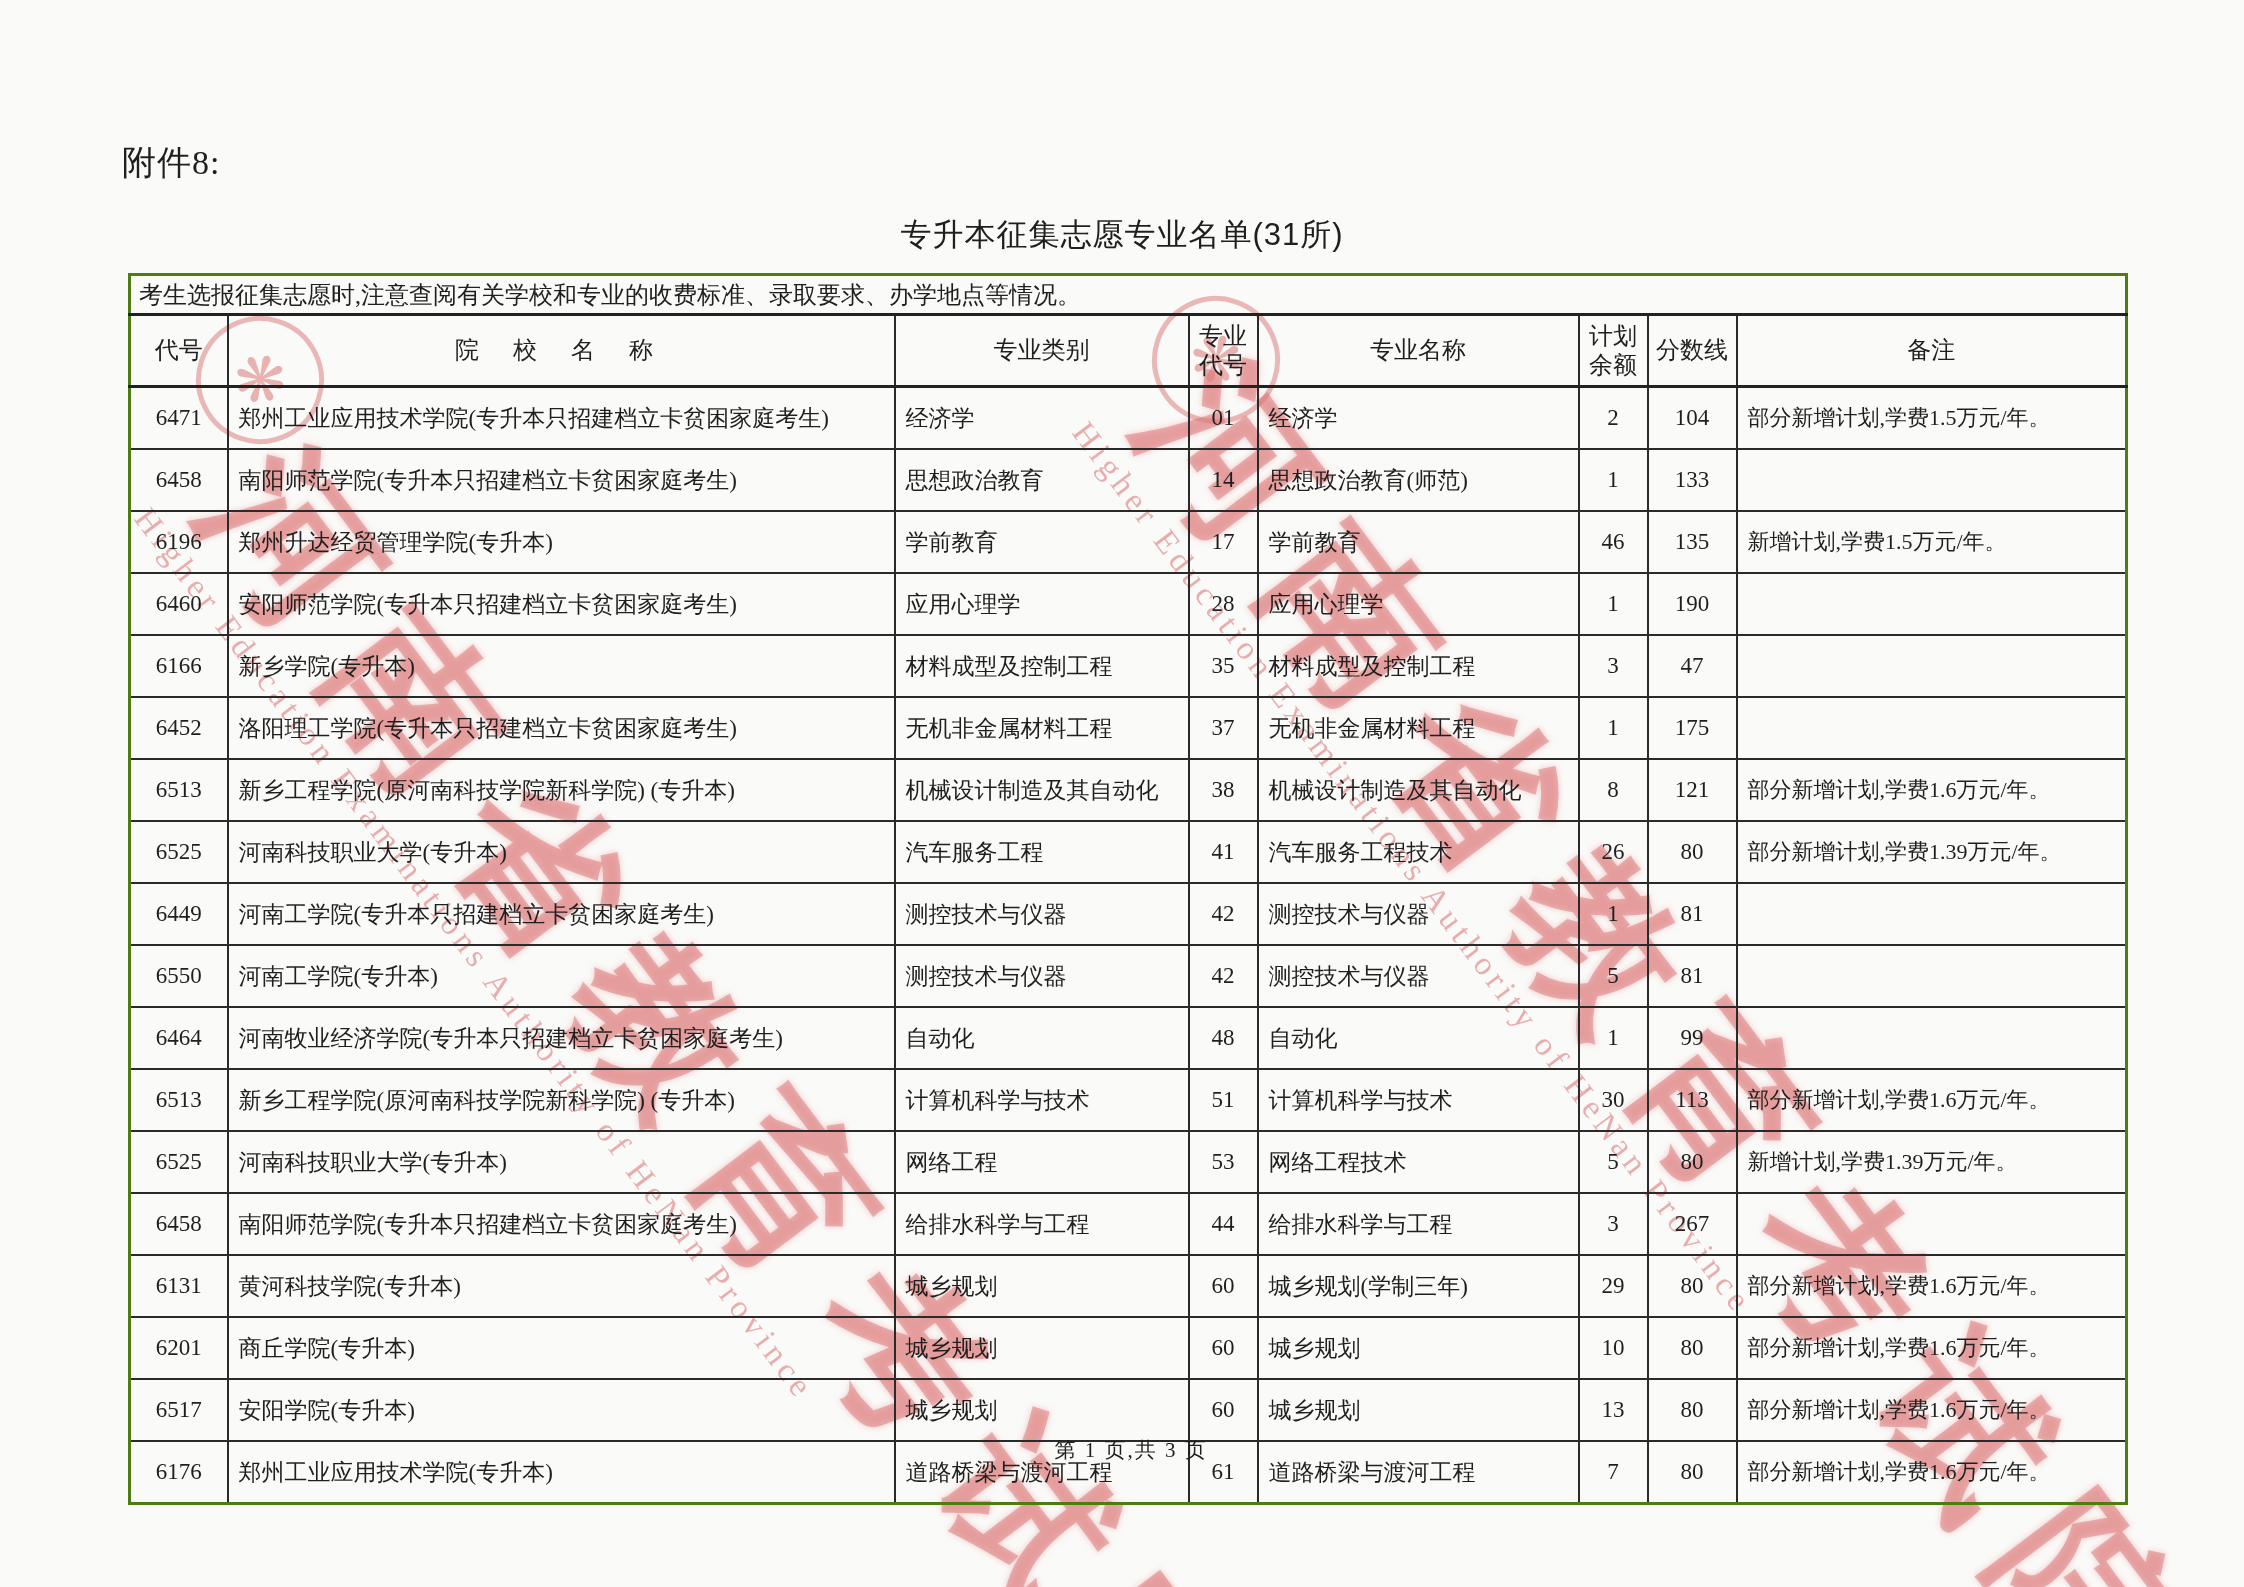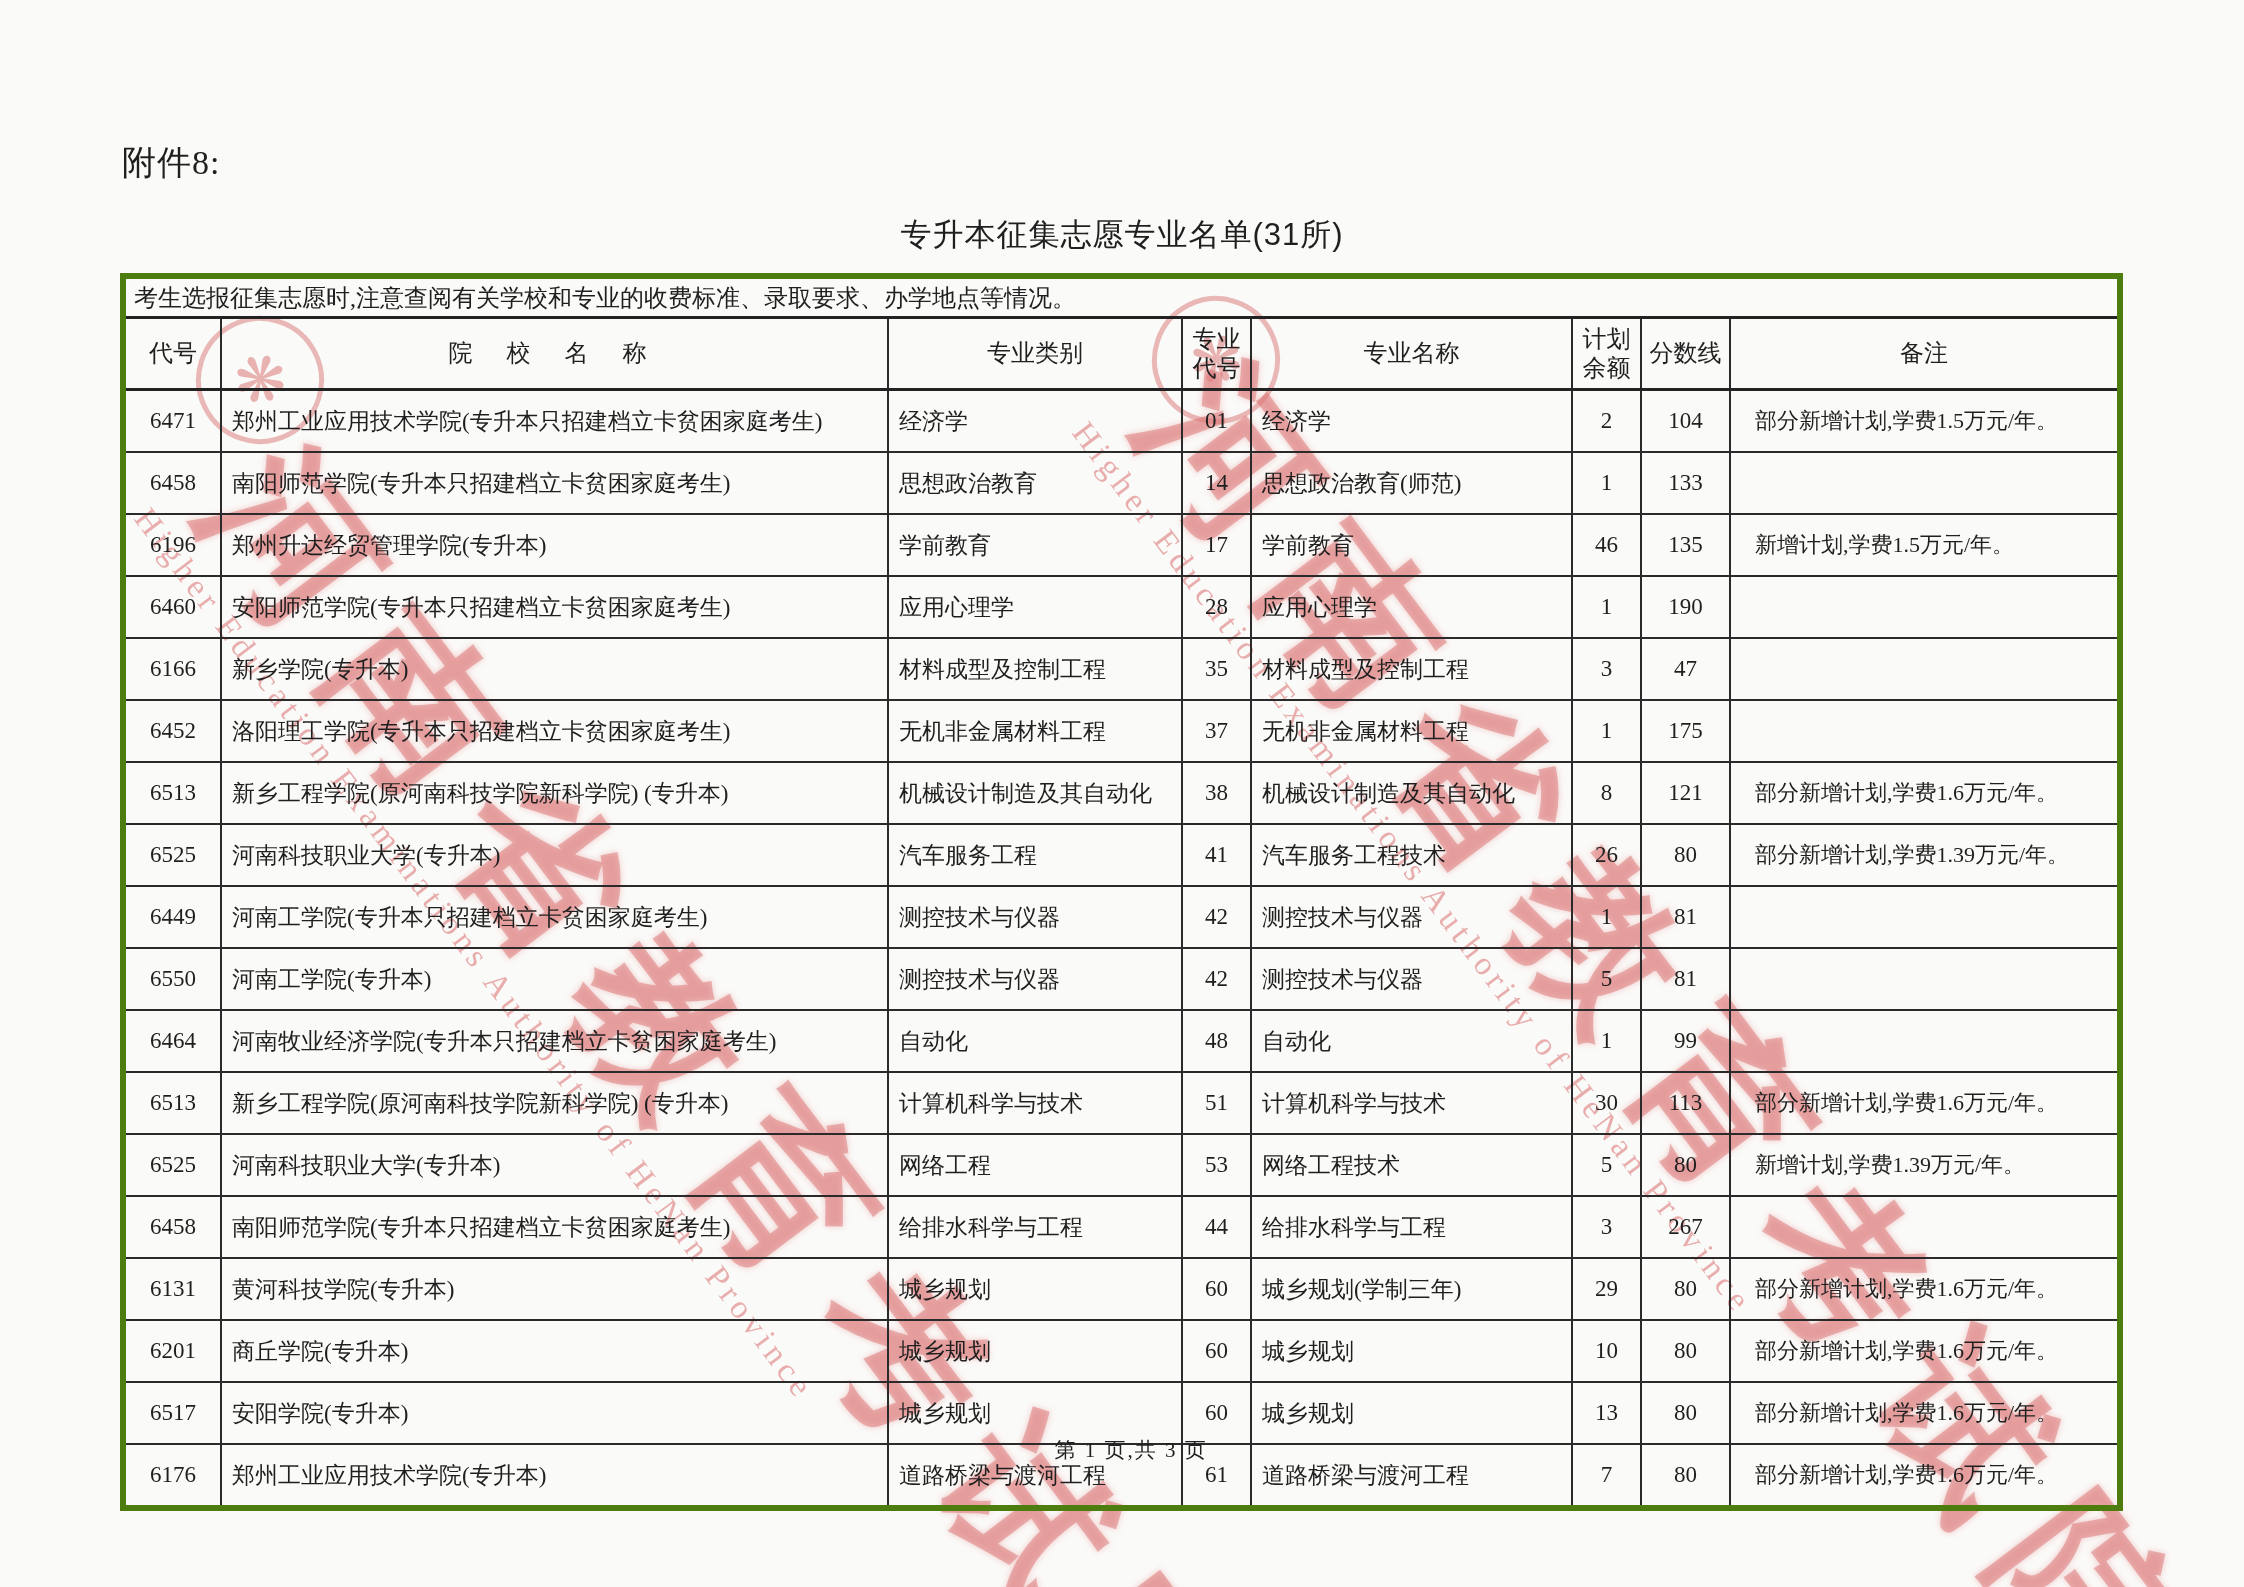--- a/index.html
+++ b/index.html
@@ -56,27 +56,27 @@
   .title{
     position:absolute;left:0;top:214px;width:100%;
     text-align:center;
     font-family:"Liberation Sans","DejaVu Sans",sans-serif;
     font-weight:normal;font-size:31px;letter-spacing:1px;
     z-index:2;
   }
 
   
   table.majors{
-    position:absolute;left:120px;top:273px;
+    position:absolute;left:128px;top:273px;
     width:1997px;
     border-collapse:collapse;
     table-layout:fixed;
     z-index:1;
     background:transparent;
-    border:6px solid #4d7c0f;
+    border:3px solid #4d7c0f;
   }
   table.majors td,table.majors th{
     border:2px solid #2a2a2a;
     font-weight:normal;
     overflow:hidden;
     background:transparent;
   }
   tr.note-row td{
     height:37px;
     font-size:24px;
@@ -99,21 +99,21 @@
     font-size:23px;
     vertical-align:middle;
   }
   tr.data-row td.c0,
   tr.data-row td.c3,
   tr.data-row td.c5,
   tr.data-row td.c6{text-align:center;}
   tr.data-row td.c1,
   tr.data-row td.c2,
   tr.data-row td.c4{text-align:left;padding-left:10px;}
-  tr.data-row td.c7{text-align:left;padding-left:24px;font-size:22px;}
+  tr.data-row td.c7{text-align:left;padding-left:10px;font-size:22px;}
 
   
   .footer{
     position:absolute;left:0;top:1436px;width:100%;
     text-align:center;
     font-size:21px;letter-spacing:2px;
     z-index:2;
     padding-left:9px;
   }
 </style>

